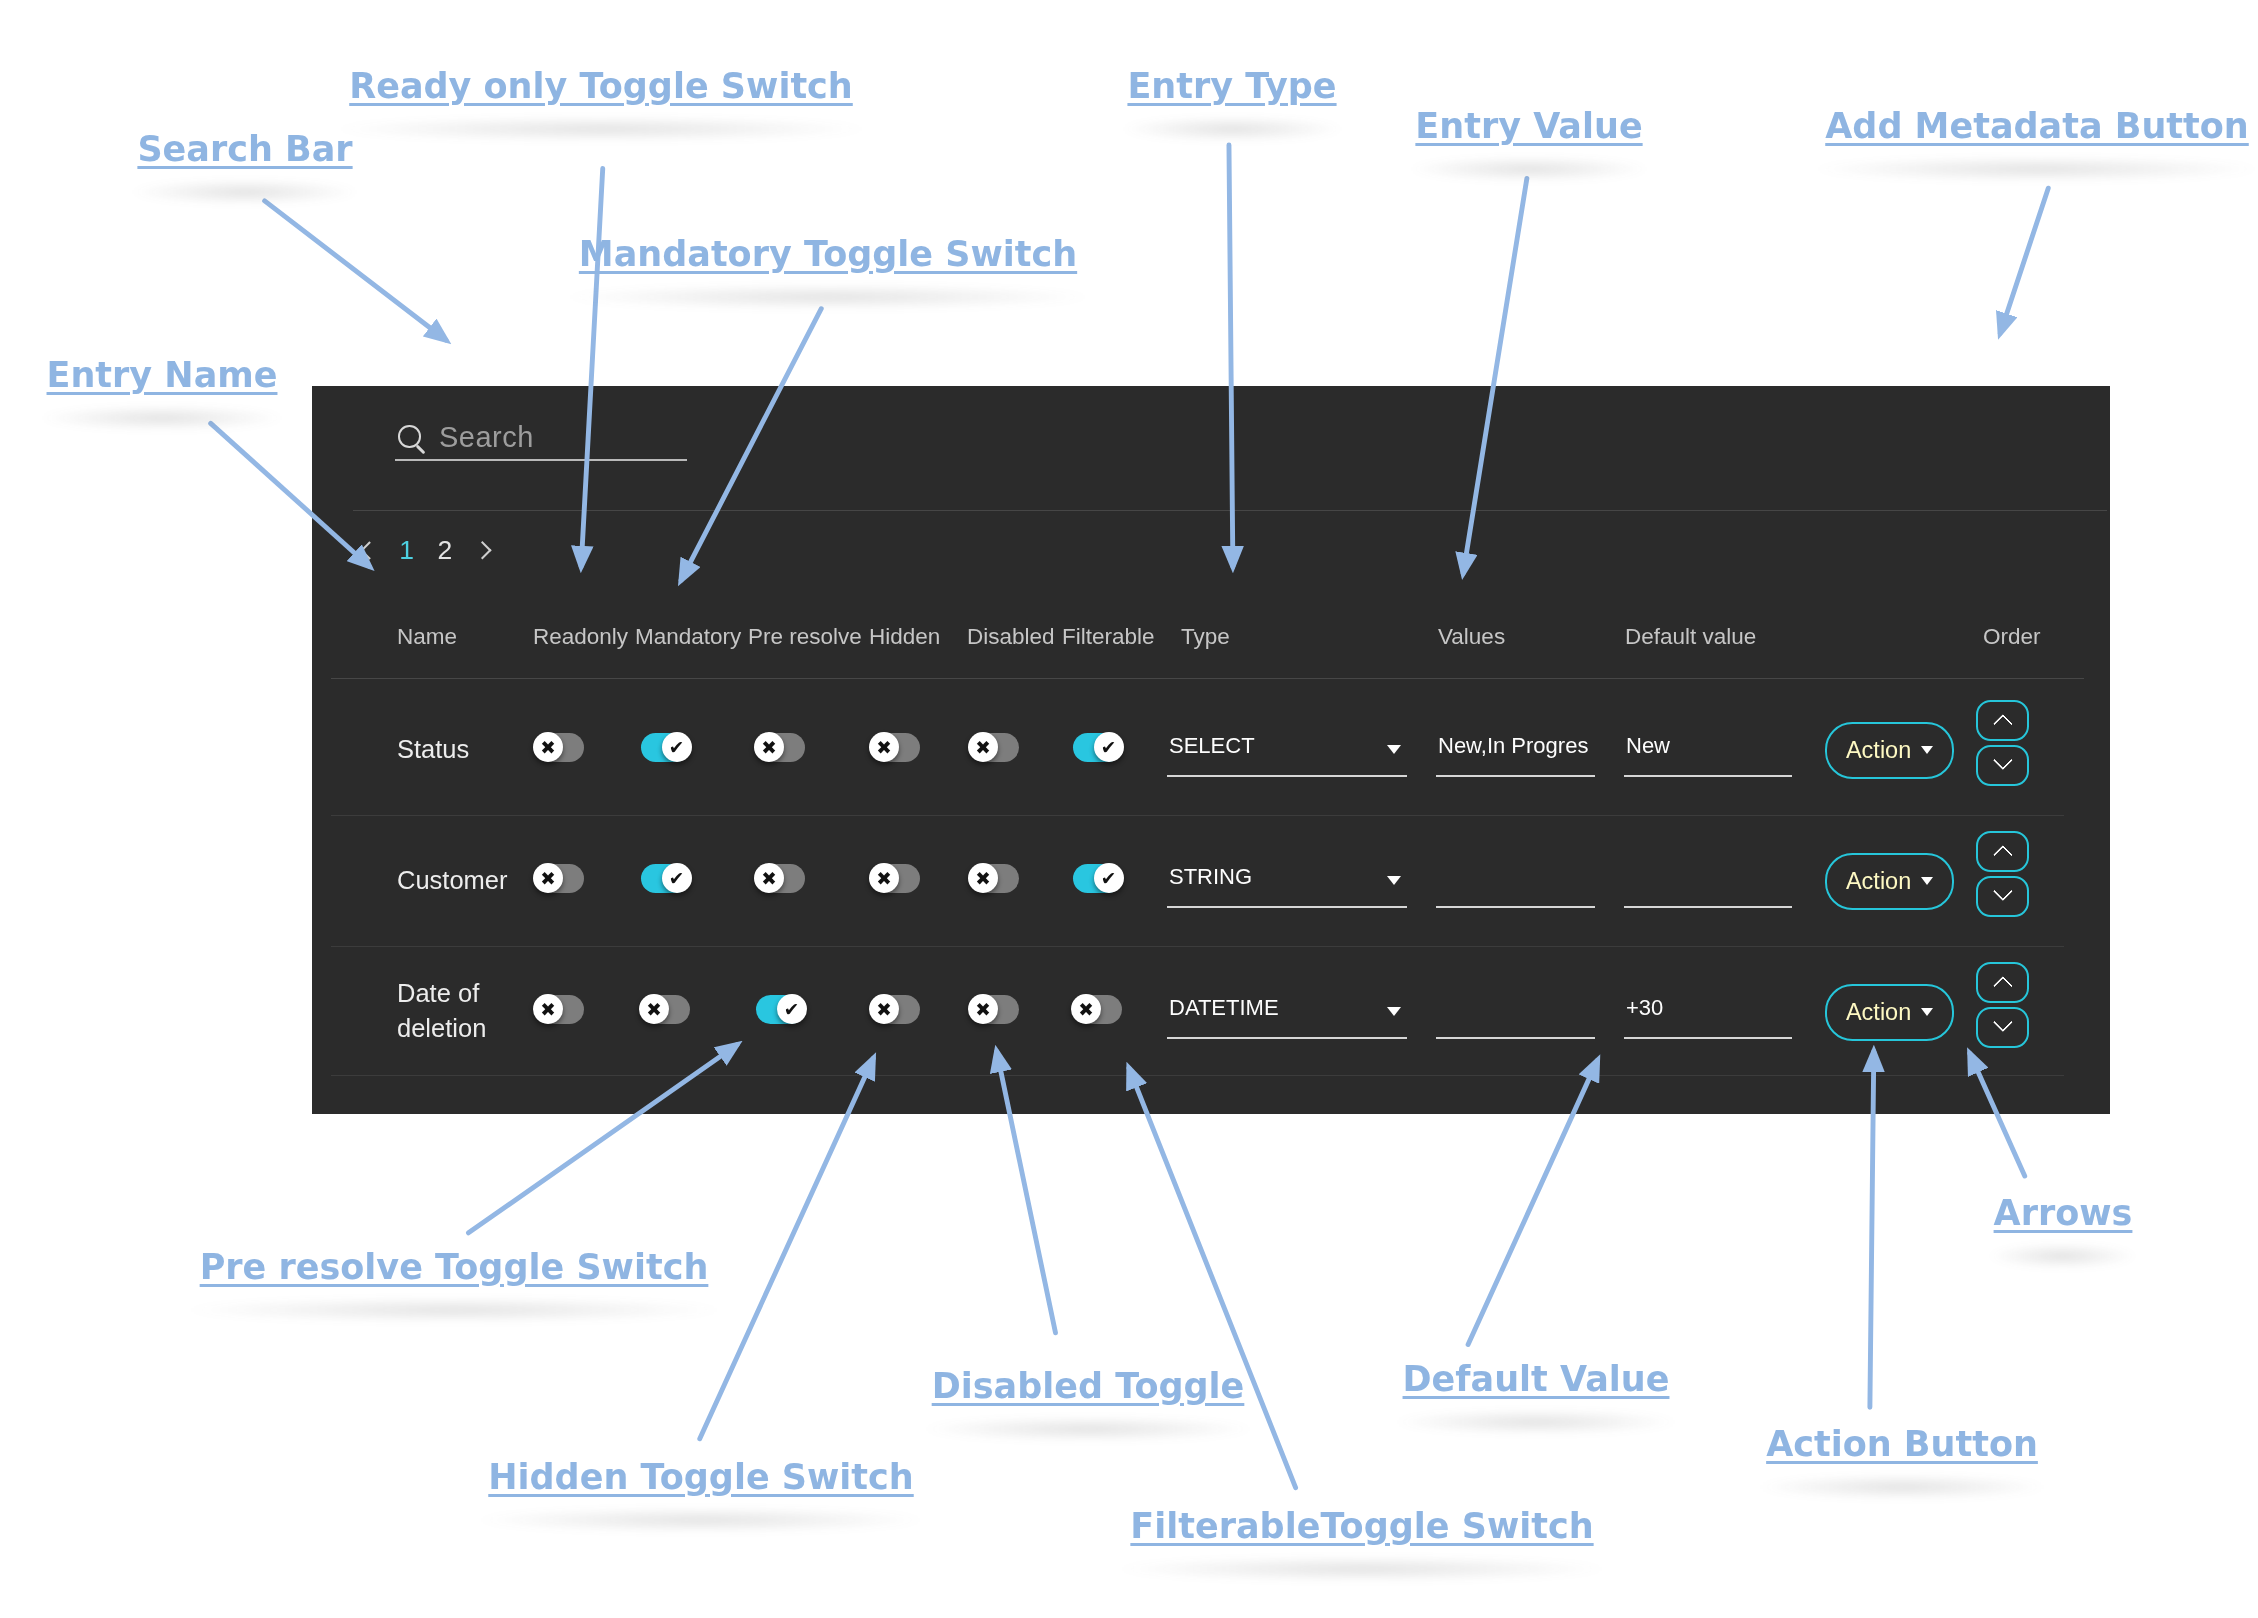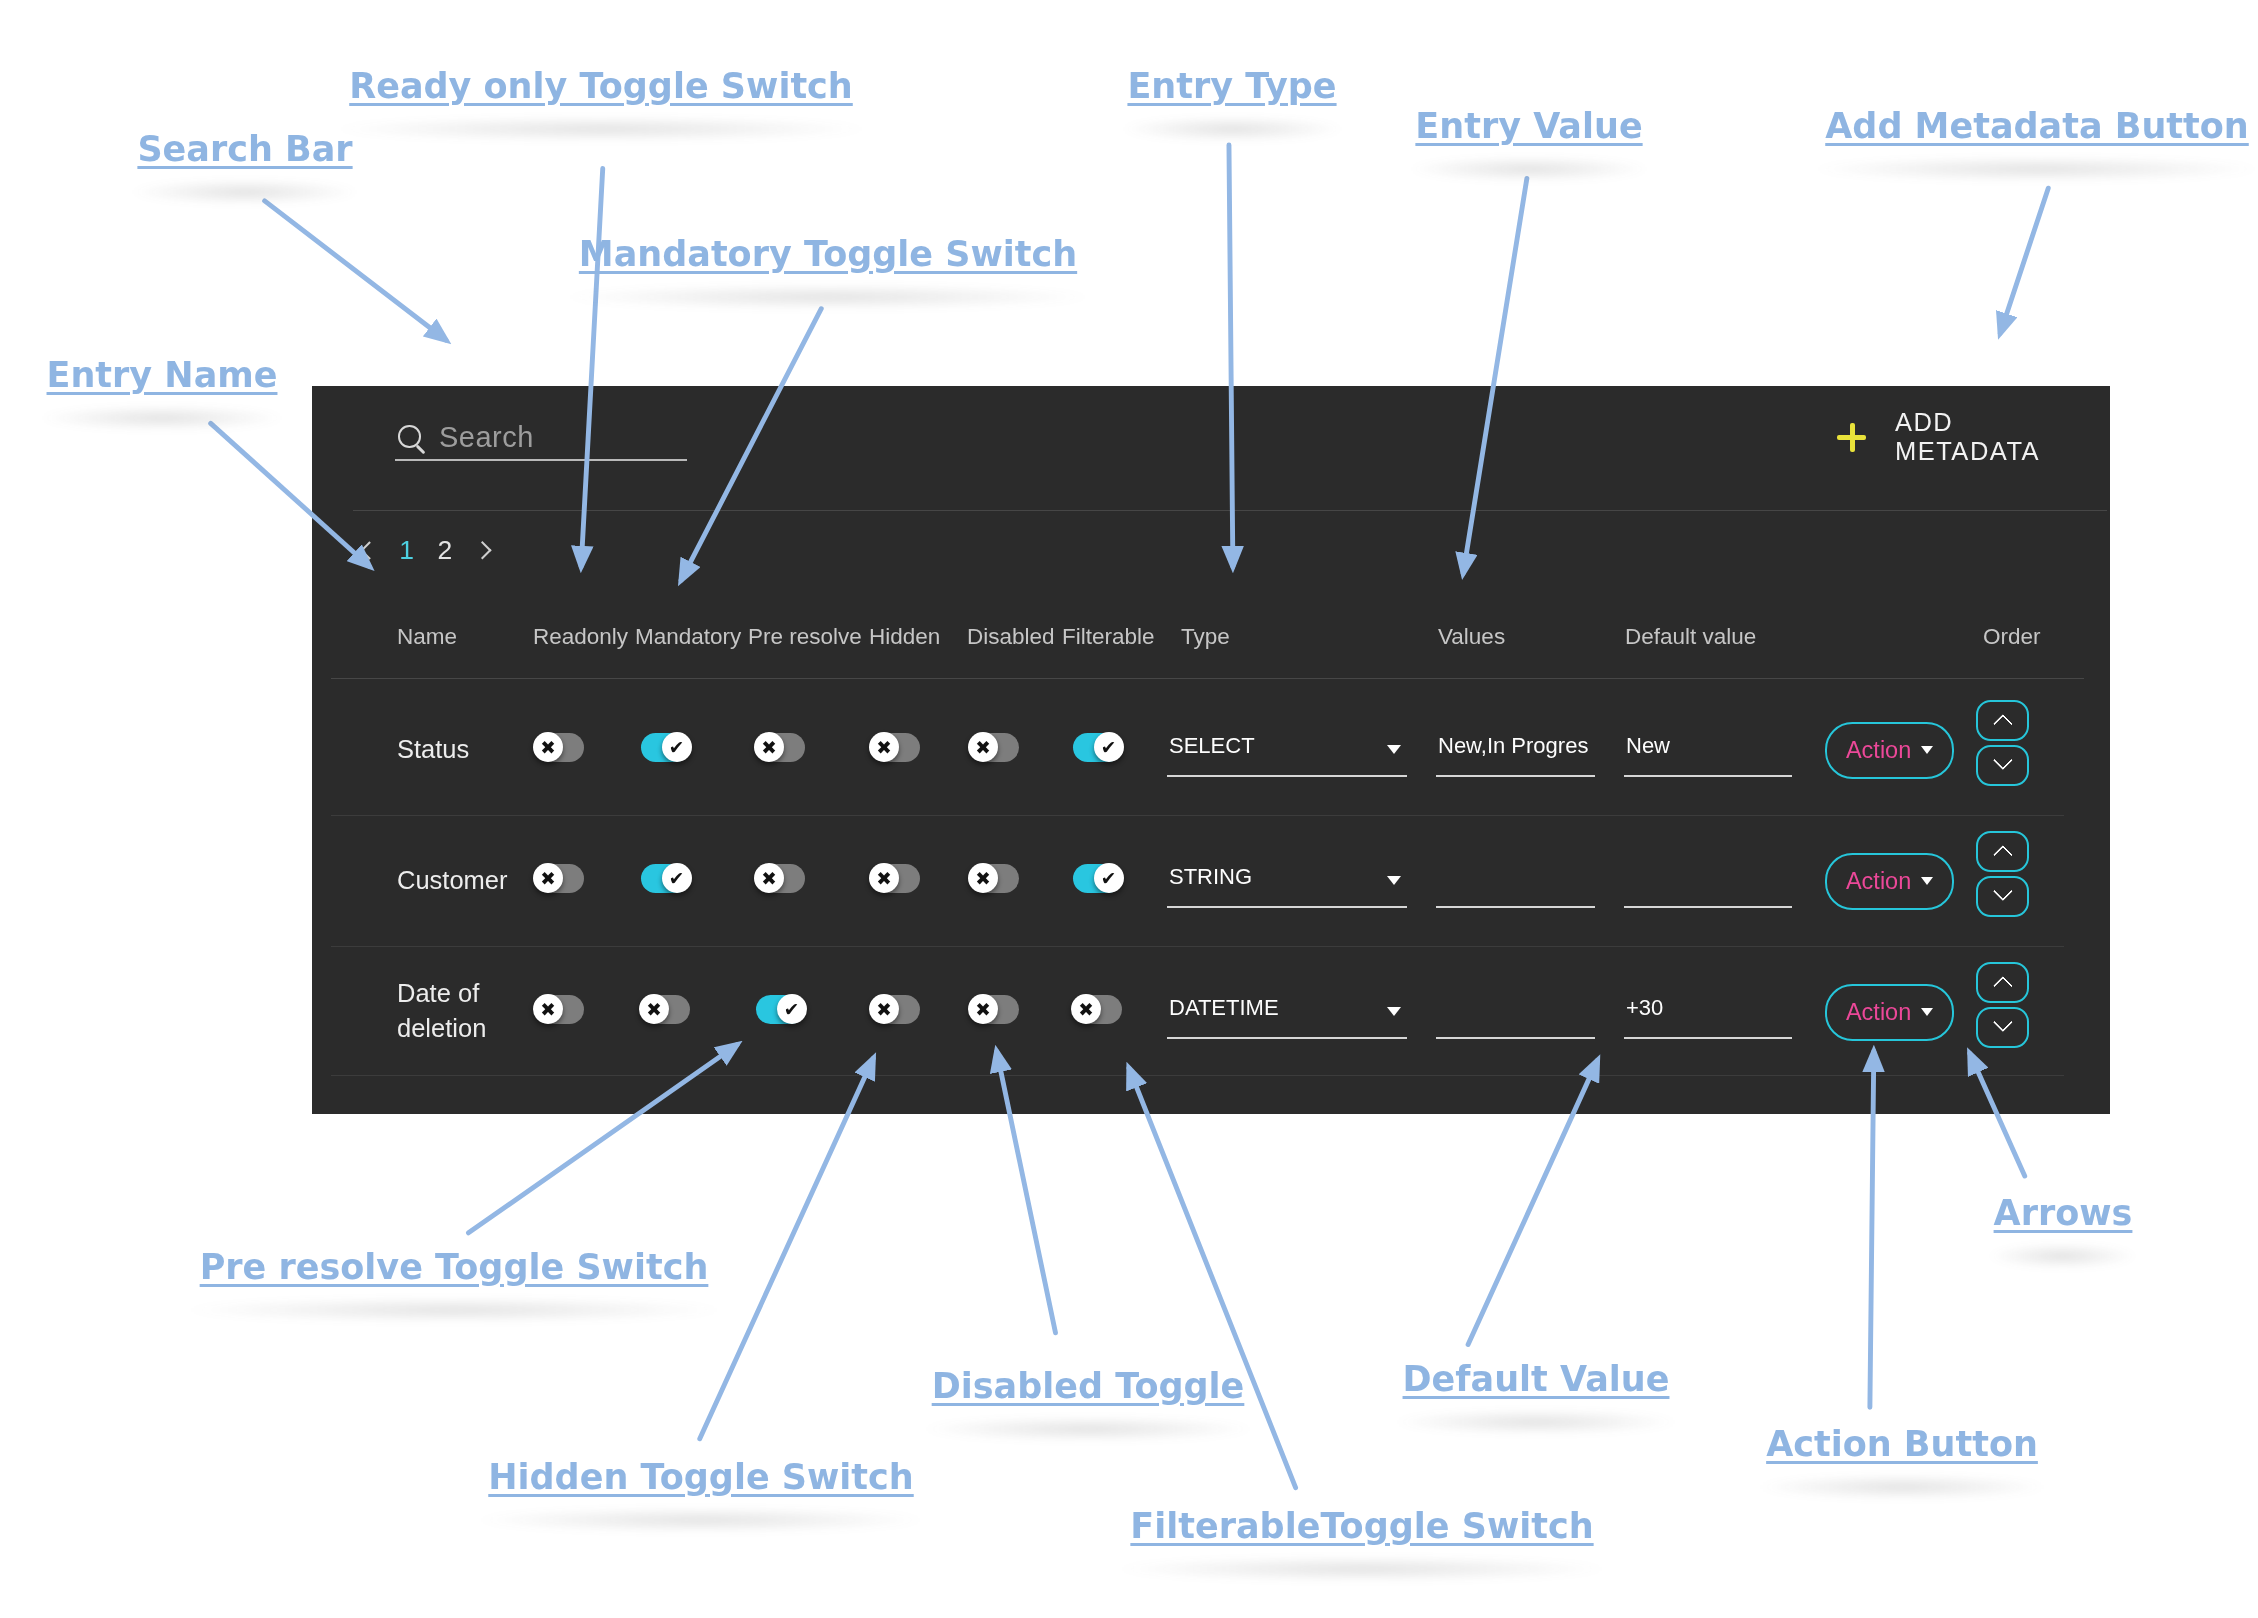--- a/index.html
+++ b/index.html
@@ -60,21 +60,21 @@
   .f-type{left:855px;width:240px;cursor:pointer;}
   .f-values{left:1124px;width:159px;}
   .f-default{left:1312px;width:168px;}
   .ftext{left:2px;top:15.7px;font-size:22px;color:#fdfdfd;white-space:nowrap;}
   .tri{right:5.9px;top:27.4px;width:0;height:0;border-left:7.8px solid transparent;
        border-right:7.8px solid transparent;border-top:9.8px solid #fff;}
 
   
   .action-btn{left:1513px;top:23.5px;width:125px;height:53px;border:2.9px solid #26c6da;border-radius:27.4px;
               background:transparent;display:flex;align-items:center;justify-content:center;gap:9.8px;cursor:pointer;}
-  .action-btn .albl{position:static;font-size:23.5px;color:#ec4899;}
+  .action-btn .albl{position:static;font-size:23.5px;color:#fef9c3;}
   .action-btn .atri{position:static;width:0;height:0;border-left:6.9px solid transparent;
                     border-right:6.9px solid transparent;border-top:8.8px solid #fff;}
 
   
   .ord{left:1664px;width:49px;height:37px;border:2.9px solid #26c6da;border-radius:14.7px;cursor:pointer;
        display:flex;align-items:center;justify-content:center;}
   .ord.up{top:2px;} .ord.down{top:47px;}
   .ochev{position:static;width:11.8px;height:11.8px;border-left:2.9px solid #fff;border-top:2.9px solid #fff;border-radius:1px;}
   .ord.up .ochev{transform:rotate(45deg) translate(2px,2px);}
   .ord.down .ochev{transform:rotate(225deg) translate(3.9px,3.9px);}
@@ -92,24 +92,20 @@
 <body>
 
 <div id="stage">
 
   <div class="panel">
 
     <span class="search-icon"></span>
     <span class="search-text">Search</span>
     <span class="search-line"></span>
 
-    <div class="add-meta">
-      <span class="plus"></span>
-      <span class="lbl">ADD METADATA</span>
-    </div>
 
     <span class="divider d-top"></span>
 
     <div class="pager">
       <span class="pchev prev"></span>
       <span class="pnum active">1</span>
       <span class="pnum">2</span>
       <span class="pchev next"></span>
     </div>
 

